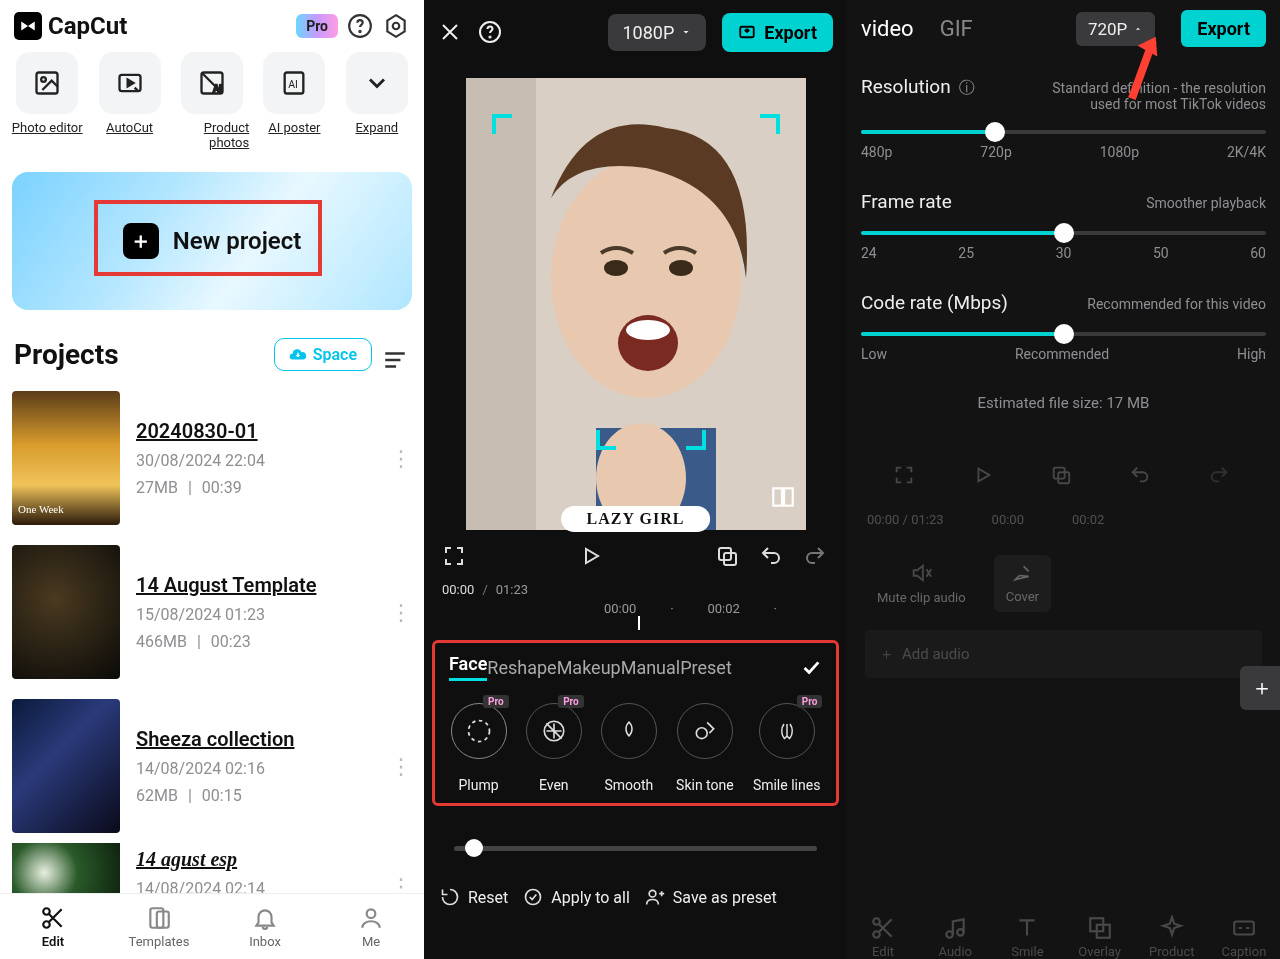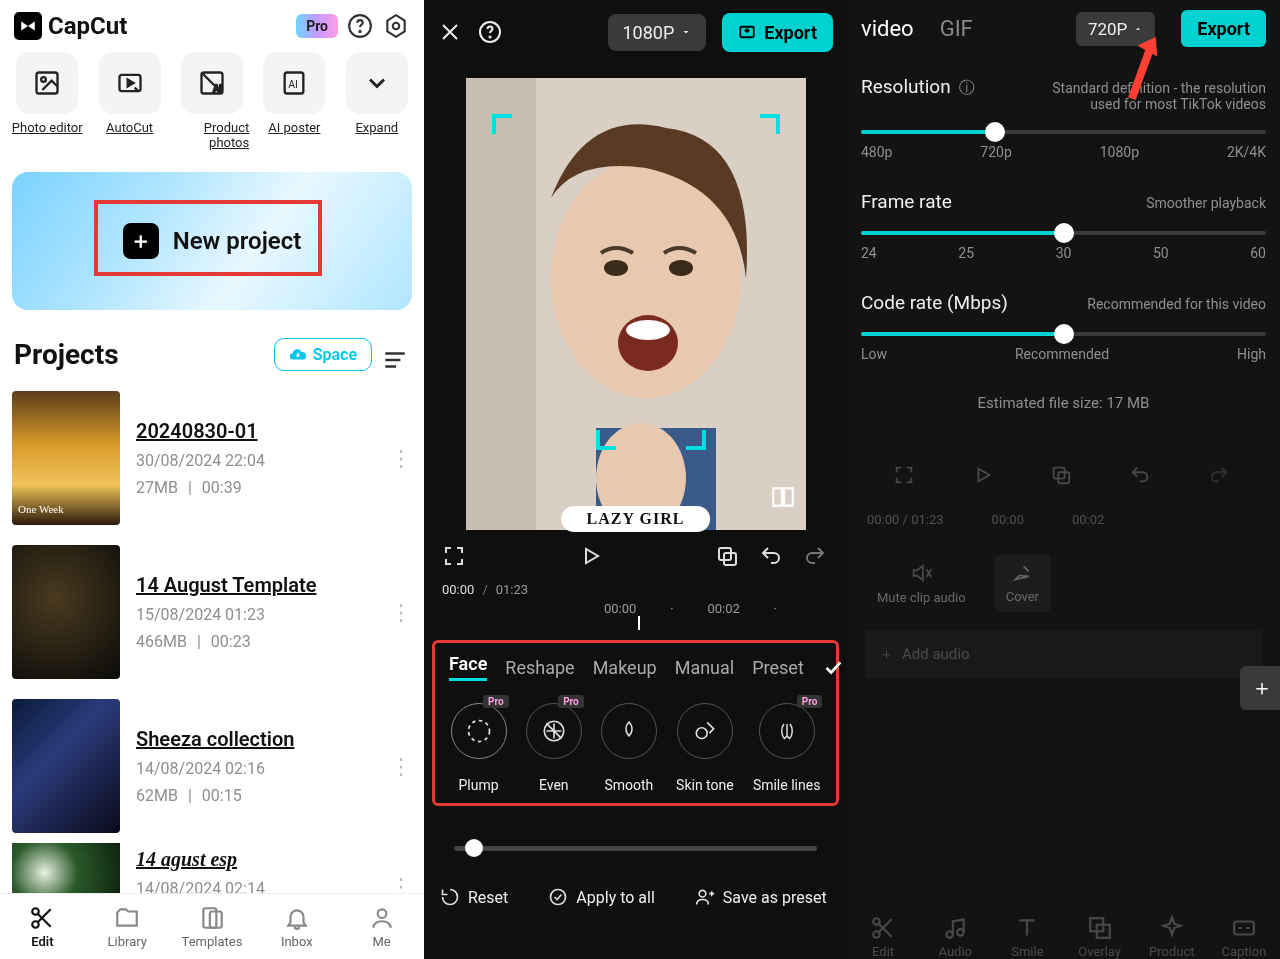--- a/index.html
+++ b/index.html
@@ -61,37 +61,37 @@
   .crop.br { right:100px; bottom:80px; border-left:none; border-top:none; }
   .compare-icon { position:absolute; right:10px; bottom:20px; width:26px; height:26px; }
   .label-pill { position:absolute; bottom:-2px; left:50%; transform:translateX(-50%); background:#fff; color:#111; font-weight:700; padding:4px 26px; border-radius:13px; font-size:16px; letter-spacing:1px;font-family:Liberation Serif, serif;}
 
   .player { display:flex; align-items:center; justify-content:space-between; padding:14px 18px 6px 18px; }
   .pico { width:26px; height:26px; color:#ddd; }
   .time-row { display:flex; gap:8px; font-size:13px; color:#ddd; padding: 6px 18px 0 18px; align-items:center;}
   .tick-row { display:flex; justify-content:space-between; font-size:13px; color:#999; padding: 4px 70px 4px 180px;}
 
   .red-box { margin: 6px 8px 0 8px; border:3px solid #e53935; border-radius:6px; padding: 6px 6px 10px 6px; }
-  .face-tabs { display:flex; gap:18px; align-items:center; padding:4px 8px; font-size:18px; }
+  .face-tabs { display:flex; align-items:center; padding:4px 8px; font-size:18px; }
   .ftab { color:#aaa; }
   .ftab.active { color:#fff; font-weight:600; border-bottom:3px solid #00e0e0; padding-bottom:4px; }
   .ftab-check { margin-left:auto; }
 
   .effects-row { display:flex; justify-content:space-around; padding-top:18px; }
   .eff { display:flex; flex-direction:column; align-items:center; gap:8px; position:relative; }
   .eff-circle { width:56px; height:56px; border-radius:50%; border:1.5px solid #555; display:flex; align-items:center; justify-content:center; color:#ddd; }
   .eff-circle.active { border-color:#888; }
   .eff-pro { position:absolute; top:-8px; right:-2px; background:#333; color:#ff9de2; font-size:10px; font-weight:700; padding:1px 5px; border-radius:3px; }
   .eff-label { font-size:14px;margin-top:10px; }
 
   .slider-row { padding: 40px 30px 24px 30px; }
   .slider-track { height:5px; background:#444; border-radius:3px; position:relative; }
   .slider-thumb { position:absolute; top:-7px; width:18px; height:18px; border-radius:50%; background:#fff; }
 
-  .p2-bottom { display:flex; gap:40px; padding: 12px 16px; }
+  .p2-bottom { display:flex; gap:15px; padding: 12px 16px; }
   .bact { display:flex; align-items:center; gap:8px; font-size:16px; }
 
   
   .p3 { width:433px; height:959px; background:#131313; color:#ccc; position:relative; }
   .p3-top { display:flex; align-items:center; gap:26px; padding: 10px 14px 20px 14px; }
   .vt { font-size:22px; color:#fff; }
   .vt.dim2 { color:#888; }
   .p3-top .sp { flex:1; }
   .res-sel { background:#3a3a3c; color:#eee; font-size:17px; padding:7px 12px; border-radius:6px; display:flex; align-items:center; gap:6px;}
   .export2 { background:#00d1d1; color:#000; font-weight:700; font-size:18px; padding:8px 16px; border-radius:6px;}
@@ -286,26 +286,20 @@
   </div>
 
   <div class="p1-nav">
     <div class="nav-item active">
       <svg class="nav-ico" viewBox="0 0 24 24" fill="none" stroke="#111" stroke-width="2">
           <circle cx="6" cy="6" r="3"></circle>
           <circle cx="6" cy="18" r="3"></circle>
           <path d="M8 8l12 12M8 16L20 4"></path>
         </svg>
       <span class="nav-label">Edit</span>
-    </div>
-    <div class="nav-item">
-      <svg class="nav-ico" viewBox="0 0 24 24" fill="none" stroke="#888" stroke-width="2">
-          <path d="M3 7l3-3h5l2 2h8v13H3V7z"></path>
-        </svg>
-      <span class="nav-label">Library</span>
     </div>
     <div class="nav-item">
       <svg class="nav-ico" viewBox="0 0 24 24" fill="none" stroke="#888" stroke-width="2">
           <rect x="4" y="3" width="12" height="18" rx="2"></rect>
           <rect x="10" y="6" width="11" height="15" rx="2"></rect>
         </svg>
       <span class="nav-label">Templates</span>
     </div>
     <div class="nav-item">
       <svg class="nav-ico" viewBox="0 0 24 24" fill="none" stroke="#888" stroke-width="2">

